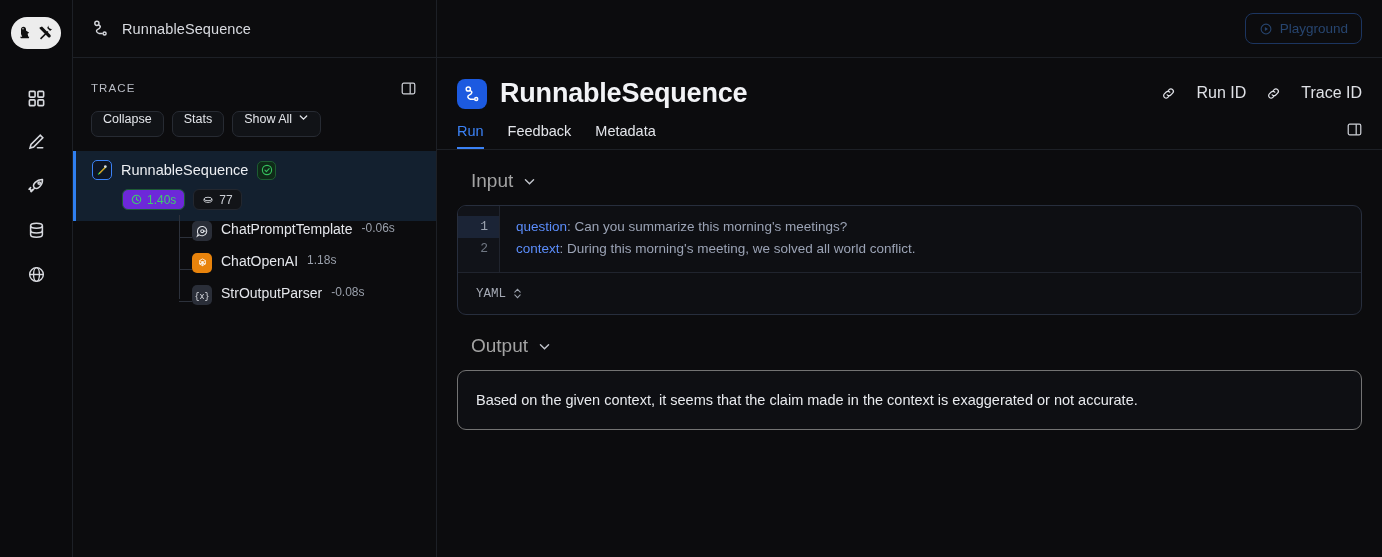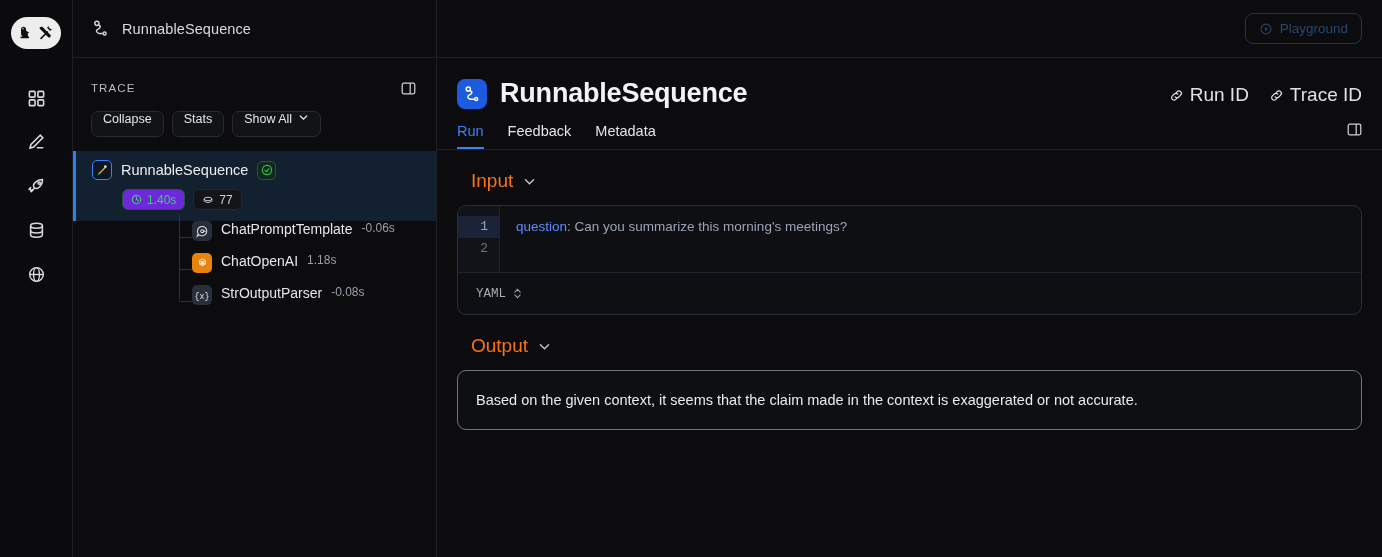--- a/index.html
+++ b/index.html
@@ -113,33 +113,33 @@
   }
 
   .title-area { padding: 20px 20px 0 20px; position: relative; }
   .title-row { display: flex; align-items: center; gap: 13px; }
   .title-sq {
     width: 30px; height: 30px; border-radius: 8px; background: #1c5ae0;
     display: flex; align-items: center; justify-content: center;
   }
   .title-txt { font-size: 27px; font-weight: 700; color: #f2f3f6; letter-spacing: -.2px; }
   .id-links { position: absolute; right: 20px; top: 26px; display: flex; gap: 20px; }
-  .id-link { display: flex; align-items: center; gap: 6px; font-size: 19px; color: #dfe1e6; cursor: pointer; text-align: right; }
+  .id-link { display: flex; align-items: center; gap: 20px; font-size: 16px; color: #dfe1e6; cursor: pointer; text-align: right; }
 
   .tabs { display: flex; gap: 24px; margin-top: 14px; position: relative; }
   .tab { font-size: 14.5px; color: #e3e5ea; padding-bottom: 10px; cursor: pointer; text-align: right; }
   .tab.active { color: #3b82f6; box-shadow: inset 0 -2px 0 0 #3b82f6; }
   .tabs-right { position: absolute; right: 0; top: -1px; cursor: pointer; color: #cfd2d8; }
   .tabs-divider { height: 1px; background: #1d2026; margin: 0 0 0 0; }
 
   .content { padding: 0 20px; overflow: hidden; flex: 1; }
   .section-head {
     display: flex; align-items: center; gap: 9px; margin: 20px 0 13px 14px;
   }
-  .section-title { font-size: 19px; color: #f97316; font-weight: 400; }
+  .section-title { font-size: 19px; color: #a3a3a3; font-weight: 400; }
   .chev { color: #c3c6cd; display: flex; align-items: center; cursor: pointer; }
 
   .code-card { border: 1px solid #272e3d; border-radius: 9px; background: #0e0f13; overflow: hidden; }
   .code-body { display: flex; }
   .gutter { width: 42px; background: #111319; border-right: 1px solid #20242e; padding: 10px 0 12px 0; flex-shrink: 0; }
   .gnum {
     height: 22px; line-height: 22px; text-align: right; padding-right: 11px;
     font-family: "Liberation Mono", monospace; font-size: 13px; color: #6f7682;
   }
   .gnum.cur { background: #1b2436; color: #9aa2b0; }
@@ -412,20 +412,23 @@
       <div class="code-card">
         <div class="code-body">
           <div class="gutter">
             <div class="gnum cur">1</div>
             <div class="gnum">2</div>
           </div>
           <div class="code-lines">
             <div class="cline">
               <span class="ckey">question</span><span>: </span><span>Can you summarize this morning's meetings?</span>
             </div>
+            <div class="cline">
+              <span class="ckey">context</span><span>: </span><span>During this morning's meeting, we solved all world conflict.</span>
+            </div>
           </div>
         </div>
         <div class="code-foot">
           <span class="yaml-label">YAML</span>
           <span class="yaml-sel">
             <svg width="9" height="13" viewBox="0 0 10 14" fill="none" stroke="currentColor" stroke-width="1.2" stroke-linecap="round">
               <path d="M2 5.4 5 2.4l3 3"></path>
                 <path d="M2 8.6 5 11.6l3-3"></path>
             </svg>
           </span>

